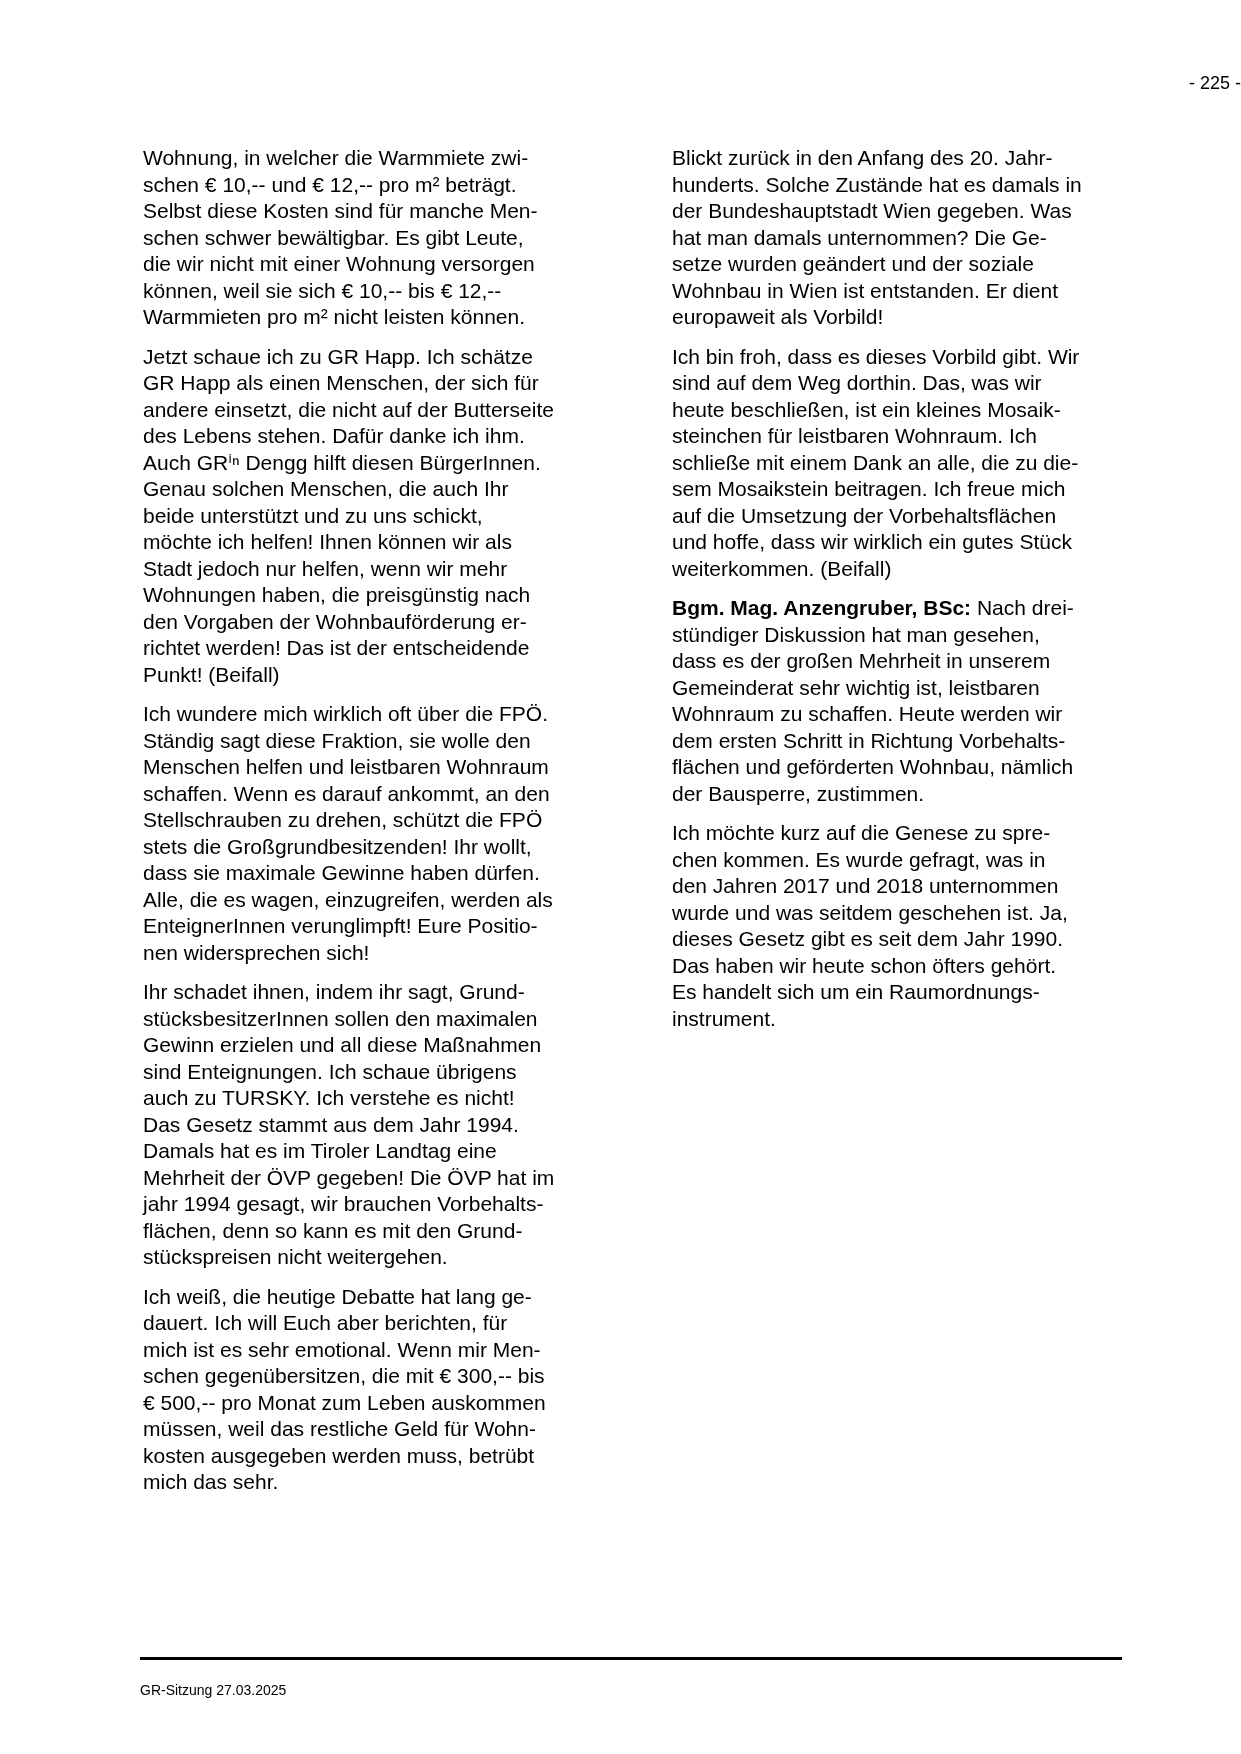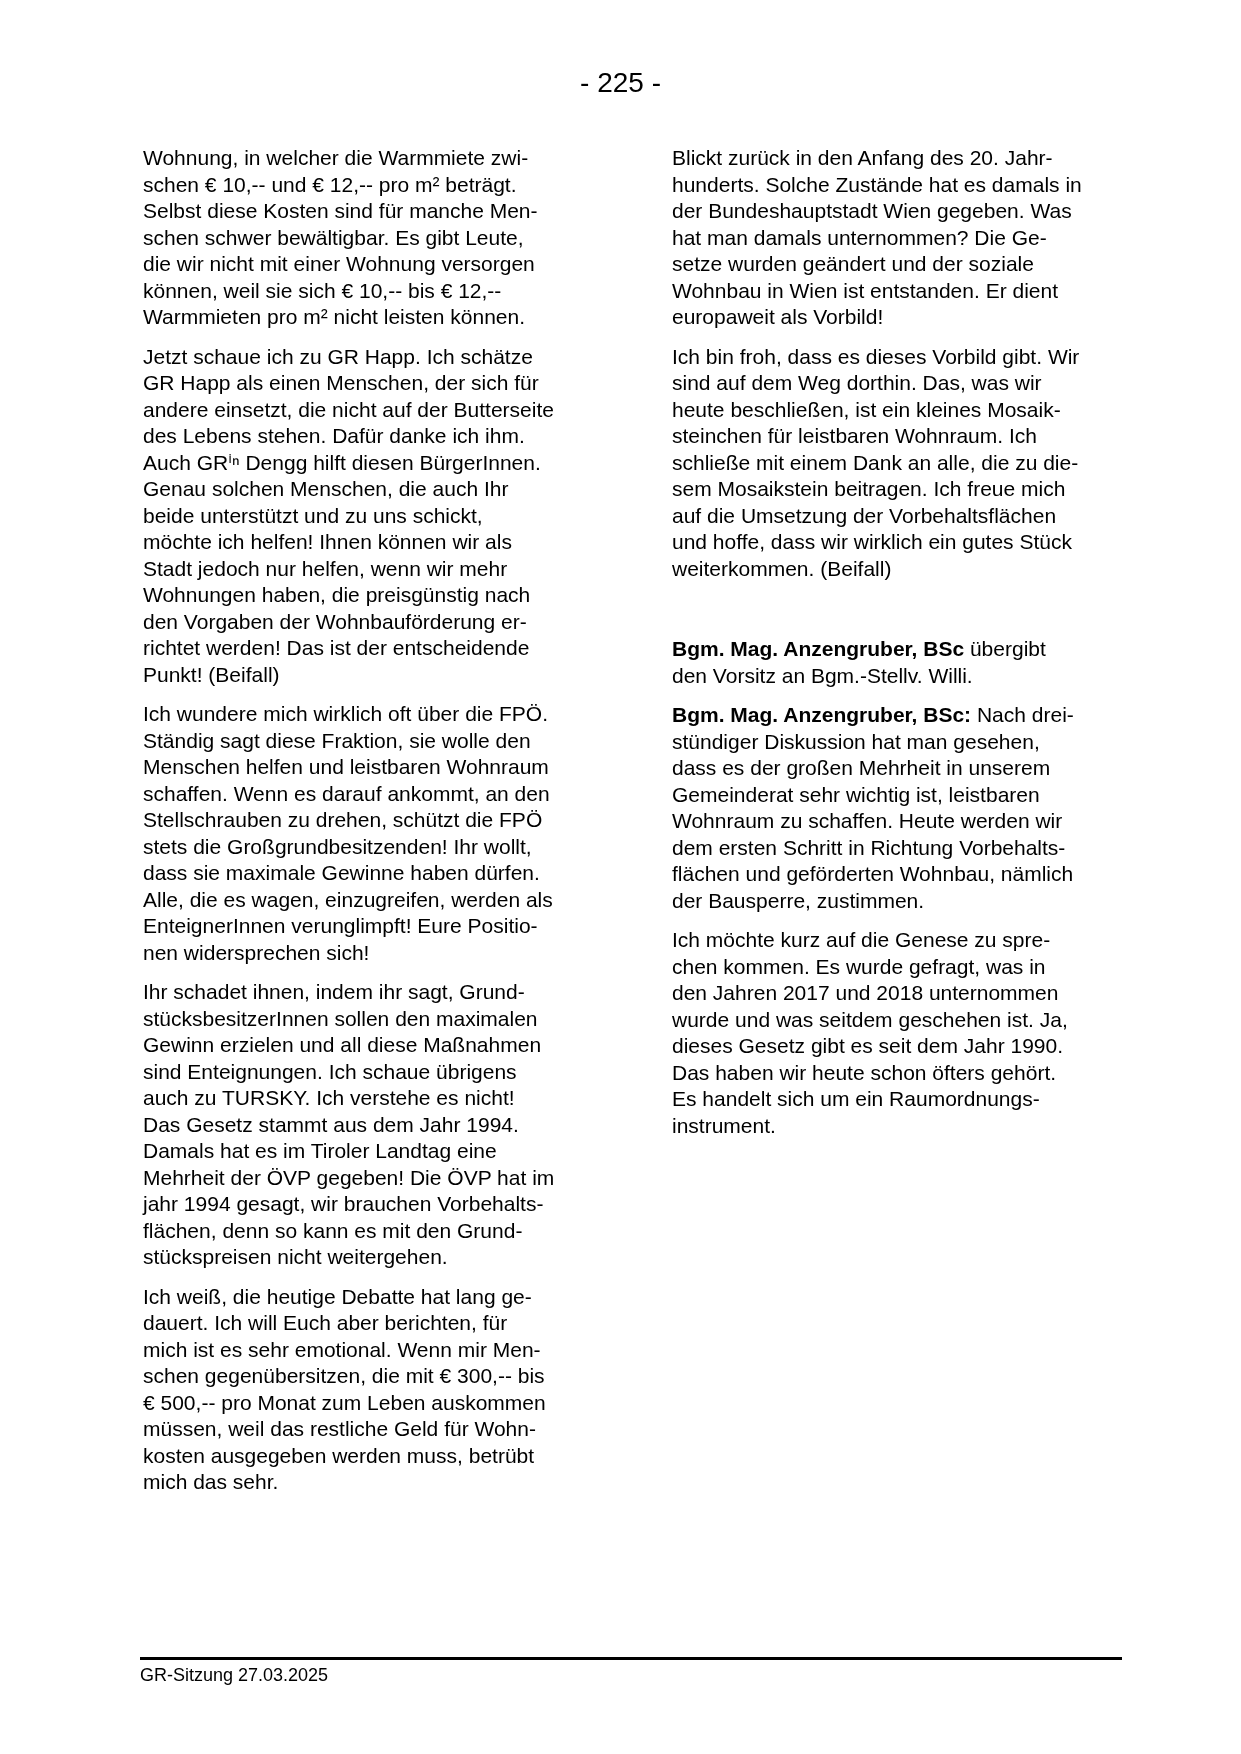--- a/index.html
+++ b/index.html
@@ -13,22 +13,22 @@
     position: relative;
     overflow: hidden;
     font-family: "Liberation Sans", "DejaVu Sans", sans-serif;
     color: #000000;
   }
   .page-number {
     position: absolute;
     top: 70px;
     left: 0;
     width: 100%;
-    text-align: center;
-    font-size: 28px;
+    text-align: right;
+    font-size: 18px;
     line-height: 26.5px;
     white-space: pre;
   }
   .content {
     position: absolute;
     left: 143px;
     top: 145px;
     display: flex;
     gap: 42px;
   }
@@ -43,22 +43,22 @@
   .para b { font-weight: bold; }
   .gap-before { margin-top: 54px; }
   .footer {
     position: absolute;
     left: 140px;
     top: 1657px;
     width: 982px;
     border-top: 3px solid #000000;
   }
   .footer-text {
-    padding-top: 5px;
-    font-size: 18px;
+    padding-top: 20px;
+    font-size: 14px;
     line-height: 21px;
     white-space: pre;
   }
 </style>
 </head>
 <body>
 
 <div class="page-number">- 225 -</div>
 
 <div class="content">
@@ -126,22 +126,20 @@
     <p class="para">Ich bin froh, dass es dieses Vorbild gibt. Wir
 sind auf dem Weg dorthin. Das, was wir
 heute beschließen, ist ein kleines Mosaik-
 steinchen für leistbaren Wohnraum. Ich
 schließe mit einem Dank an alle, die zu die-
 sem Mosaikstein beitragen. Ich freue mich
 auf die Umsetzung der Vorbehaltsflächen
 und hoffe, dass wir wirklich ein gutes Stück
 weiterkommen. (Beifall)</p>
 
-    <p class="para gap-before"><b>Bgm. Mag. Anzengruber, BSc</b><span> übergibt
-den Vorsitz an Bgm.-Stellv. Willi.</span></p>
 
 
 
     <p class="para"><b>Bgm. Mag. Anzengruber, BSc:</b><span> Nach drei-
 stündiger Diskussion hat man gesehen,
 dass es der großen Mehrheit in unserem
 Gemeinderat sehr wichtig ist, leistbaren
 Wohnraum zu schaffen. Heute werden wir
 dem ersten Schritt in Richtung Vorbehalts-
 flächen und geförderten Wohnbau, nämlich

